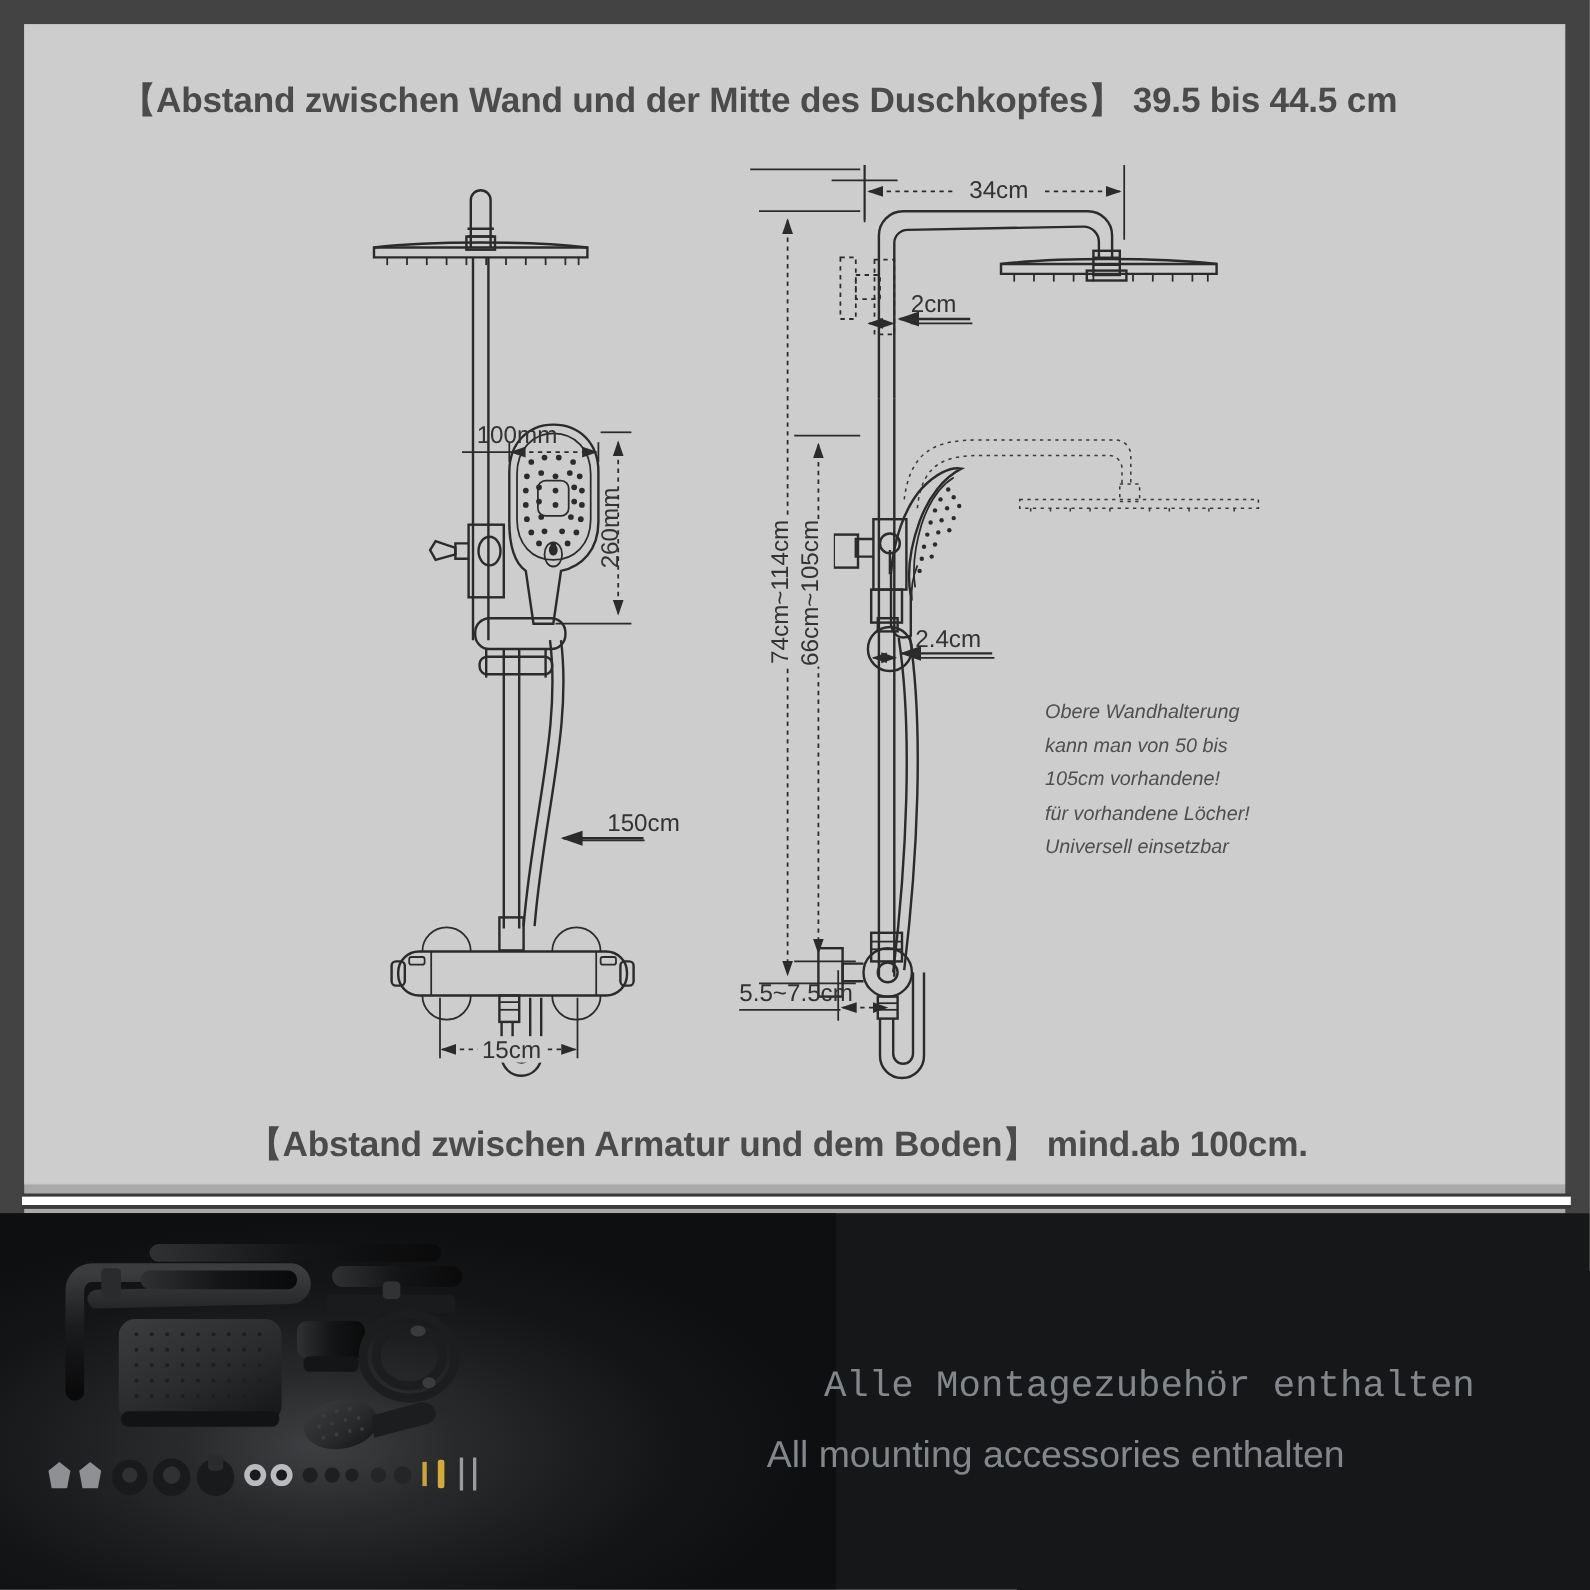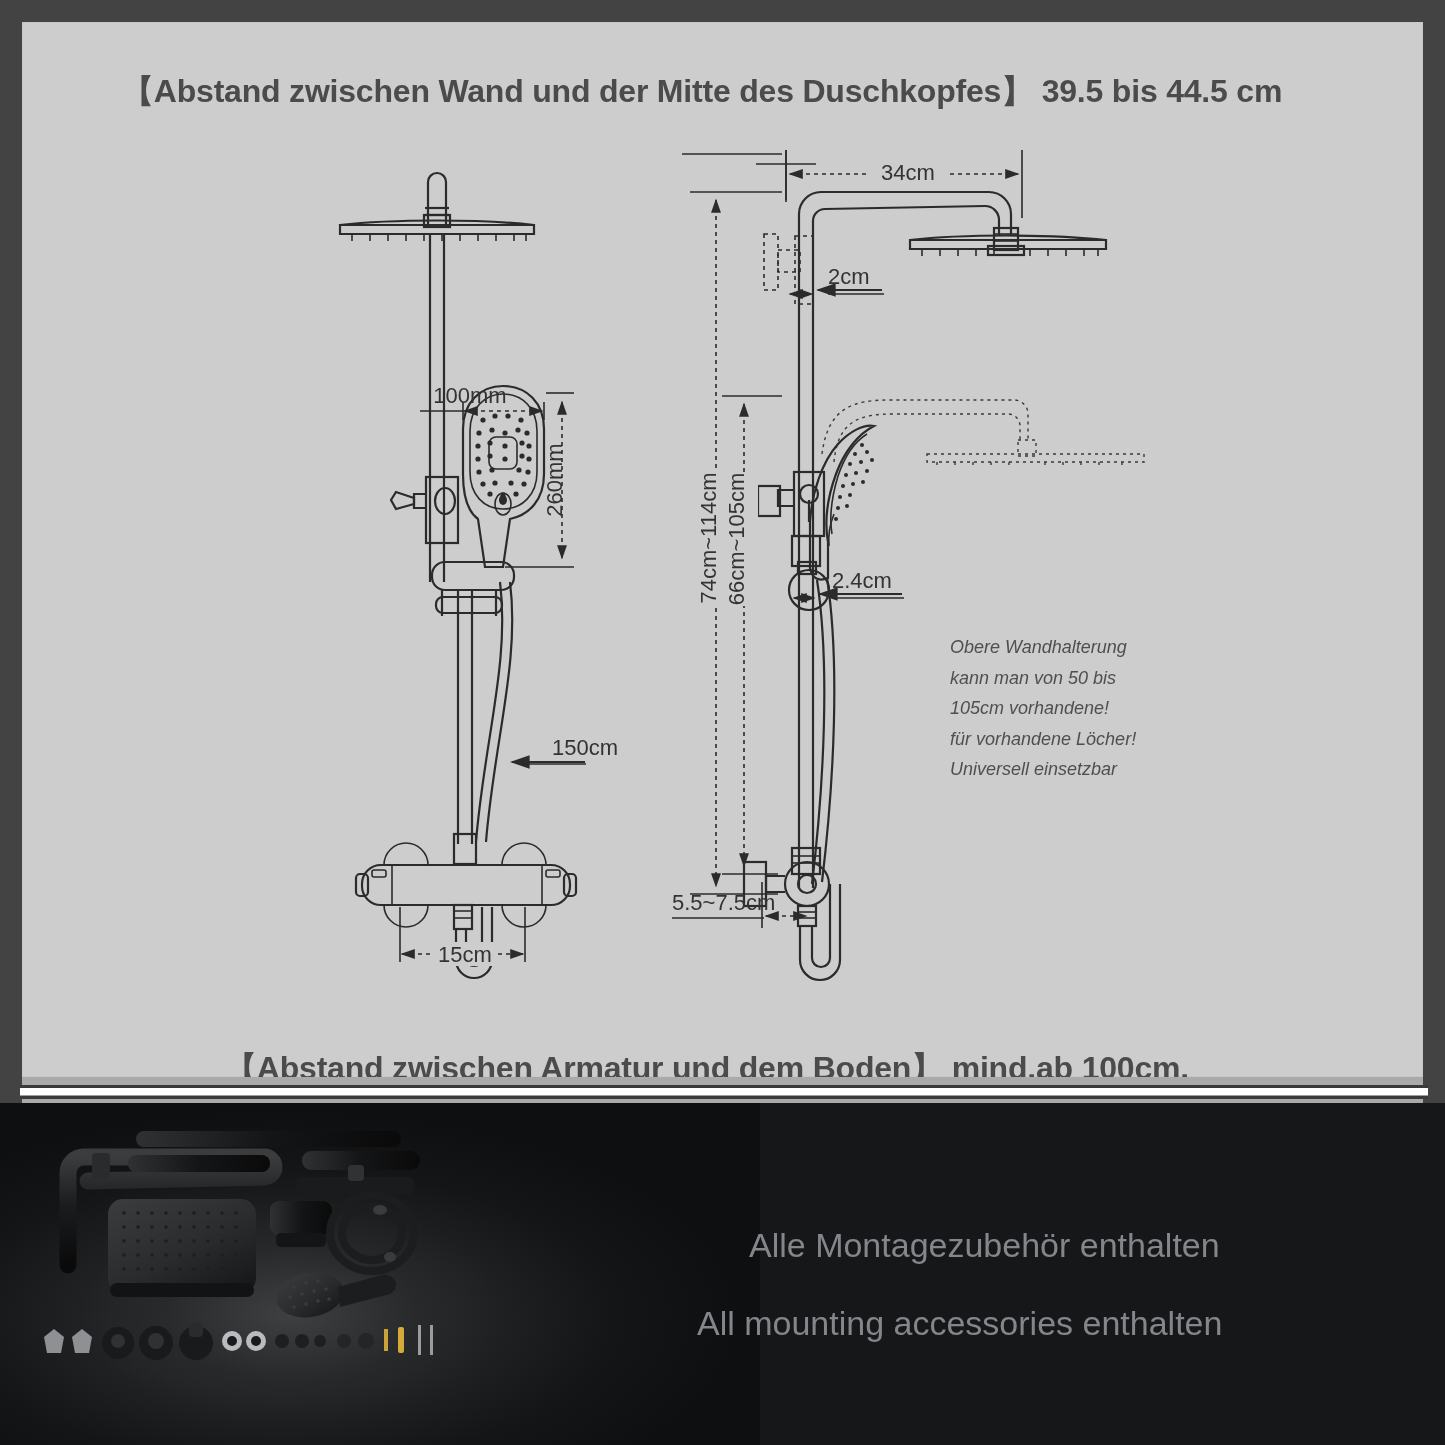--- a/index.html
+++ b/index.html
@@ -19,22 +19,22 @@
   }
   #white-rule{
     position:absolute;left:20px;top:1085px;width:1408px;height:14px;
     background:linear-gradient(180deg,#3a3a3a 0%,#3a3a3a 18%,#ffffff 22%,#ffffff 72%,#3a3a3a 78%,#3a3a3a 100%);
   }
 
   .cap{
     position:absolute;color:#4b4b4b;font-weight:bold;
     letter-spacing:-0.2px;white-space:nowrap;
   }
-  #caption-top{left:100px;top:48px;font-size:32px;}
-  #caption-bottom{left:203px;top:997px;font-size:32px;margin-top:28px;}
+  #caption-top{left:88px;top:48px;font-size:32px;}
+  #caption-bottom{left:203px;top:997px;font-size:32px;}
 
   
   #note-block{
     position:absolute;left:928px;top:610px;width:300px;
     color:#4f4f4f;font-style:italic;font-size:18px;line-height:30.5px;
     font-family:"Liberation Sans",sans-serif;
   }
   #note-block div{white-space:nowrap;}
 
   
@@ -530,17 +530,17 @@
         <circle cx="288" cy="226" r="6" fill="#1e1f21"></circle>
         <circle cx="312" cy="226" r="7" fill="#242527"></circle>
         <circle cx="334" cy="226" r="8" fill="#242527"></circle>
         <rect x="352" y="214" width="4" height="22" fill="#c9a33a"></rect>
         <rect x="366" y="212" width="6" height="26" rx="2" fill="#d4ab38"></rect>
         <rect x="386" y="210" width="3" height="30" fill="#9a9ca0"></rect>
         <rect x="398" y="210" width="3" height="30" fill="#9a9ca0"></rect>
       </g>
     </svg>
 
-    <div class="prod-text" id="prod-de" style="position:absolute;left:749px;top:123px;">Alle Montagezubehör enthalten</div>
+    <div class="prod-text" id="prod-de" style="position:absolute;left:749px;top:139px;font-family:Liberation Mono, monospace;">Alle Montagezubehör enthalten</div>
     <div class="prod-text" id="prod-en" style="position:absolute;left:697px;top:201px;">All mounting accessories enthalten</div>
   </div>
 
 </div>
 
 </body></html>

